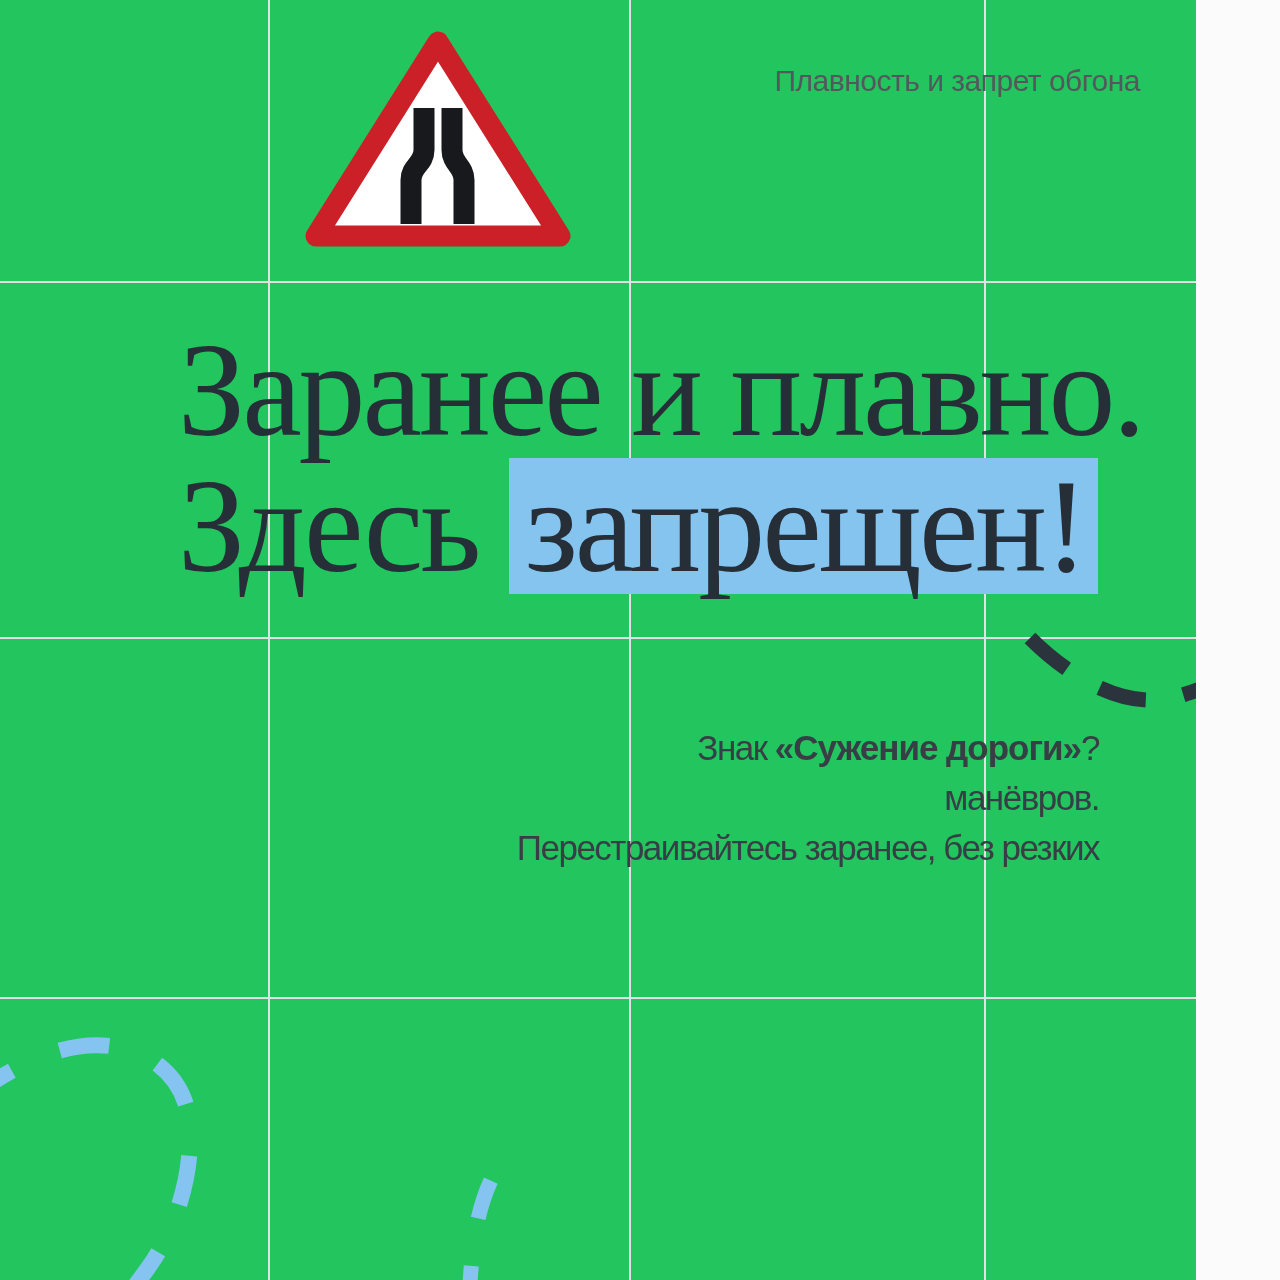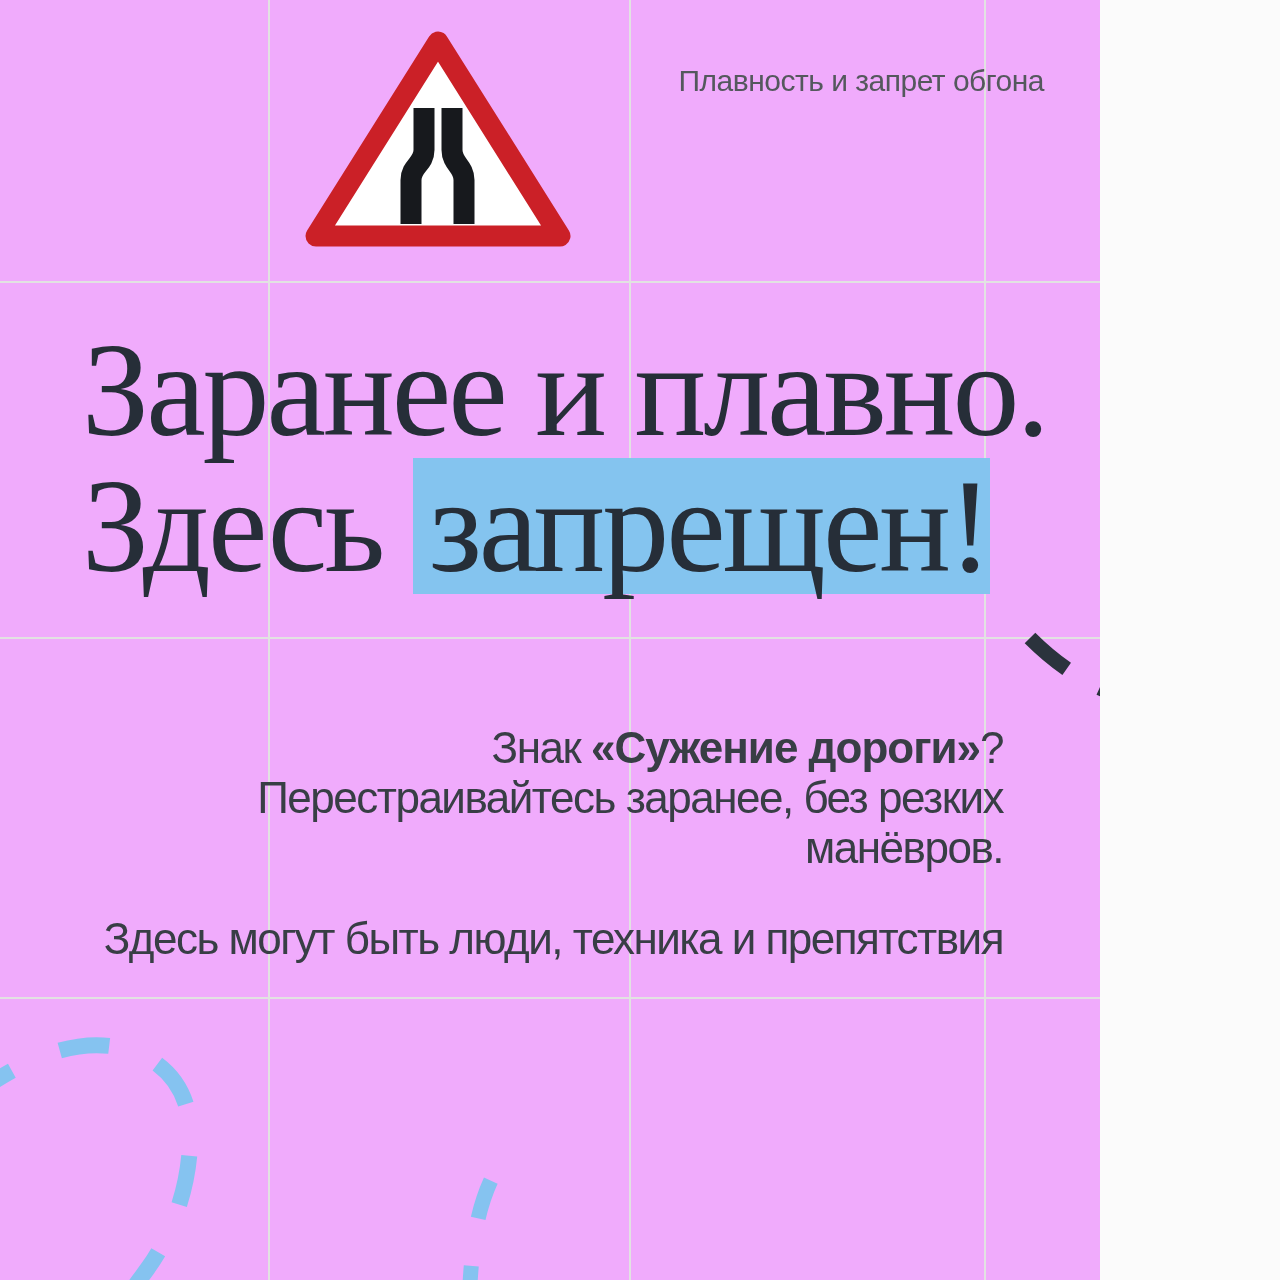--- a/index.html
+++ b/index.html
@@ -1,22 +1,22 @@
 <!DOCTYPE html>
 <html lang="ru"><head>
 <meta charset="utf-8">
 <style>
   html, body { margin: 0; padding: 0; }
   body { background: #fbfbfb; }
 
   .canvas {
     position: relative;
-    width: 1100px;
+    width: 1196px;
     height: 1280px;
-    background: #f0abfc;
+    background: #22c55e;
     overflow: hidden;
     font-family: "Liberation Sans", "DejaVu Sans", sans-serif;
   }
 
   
   .grid-v, .grid-h { position: absolute; background: #e2e2e2; z-index: 0; }
   .grid-v { top: 0; width: 2px; height: 1280px; }
   .grid-h { left: 0; height: 2px; width: 1280px; }
   .gv1 { left: 268px; } .gv2 { left: 629px; } .gv3 { left: 984px; }
   .gh1 { top: 281px; }  .gh2 { top: 637px; }  .gh3 { top: 997px; }
@@ -36,28 +36,28 @@
   .headline {
     position: absolute; top: 322px; right: 53px; z-index: 2;
     font-family: "Liberation Serif", "DejaVu Serif", serif;
     font-size: 134px; line-height: 136px; letter-spacing: -3px;
     color: #262e38; text-align: left; white-space: nowrap;
     font-weight: 400;
   }
   .headline .highlight {
     display: inline-block;
     background: #84c4ef;
-    padding: 0 0 0 16px;
+    padding: 0 12px 0 16px;
   }
 
   
   .copy {
     position: absolute; top: 723px; right: 97px; left: 40px; z-index: 2;
     text-align: right; color: #383e45;
-    font-size: 44px; line-height: 50px; letter-spacing: -1.5px;
+    font-size: 35px; line-height: 50px; letter-spacing: -1.5px;
   }
   .copy .para2 { margin-top: 41px; }
   .copy b { font-weight: 700; letter-spacing: -1px; }
 
   
   .doodle { position: absolute; z-index: 1; }
   .doodle-dark { left: 1014px; top: 620px; }
   .doodle-blue { left: 0; top: 1020px; }
 </style>
 </head>
@@ -81,25 +81,24 @@
   <div class="tagline">Плавность и запрет обгона</div>
 
   <div class="headline">
     <div><span>Заранее и плавно.</span></div>
     <div><span>Здесь </span><span class="highlight">запрещен!</span></div>
   </div>
 
   <div class="copy">
     <div class="para1">
       <div><span>Знак </span><b>«Сужение дороги»</b><span>?</span></div>
+      <div>манёвров.</div>
       <div>Перестраивайтесь заранее, без резких</div>
-      <div>манёвров.</div>
     </div>
     <div class="para2">
-      <div>Здесь могут быть люди, техника и препятствия</div>
     </div>
   </div>
 
   <svg class="doodle doodle-dark" width="266" height="100" viewBox="0 0 266 100" xmlns="http://www.w3.org/2000/svg" aria-hidden="true">
     <path d="M 16 18 C 50 52, 95 80, 136 80 C 177 80, 226 52, 270 18" fill="none" stroke="#2b333d" stroke-width="15" stroke-dasharray="48 38"></path>
   </svg>
 
   <svg class="doodle doodle-blue" width="520" height="260" viewBox="0 0 520 260" xmlns="http://www.w3.org/2000/svg" aria-hidden="true">
     <path d="M -30 78 C 10 48, 62 20, 110 26 C 158 32, 188 64, 190 108 C 192 152, 178 206, 148 248 C 138 262, 130 272, 124 282" fill="none" stroke="#85c3f0" stroke-width="16" stroke-dasharray="50 52"></path>
     <path d="M 497 148 C 481 178, 471 210, 469 290" fill="none" stroke="#85c3f0" stroke-width="15" stroke-dasharray="40 48" stroke-dashoffset="-14"></path>

